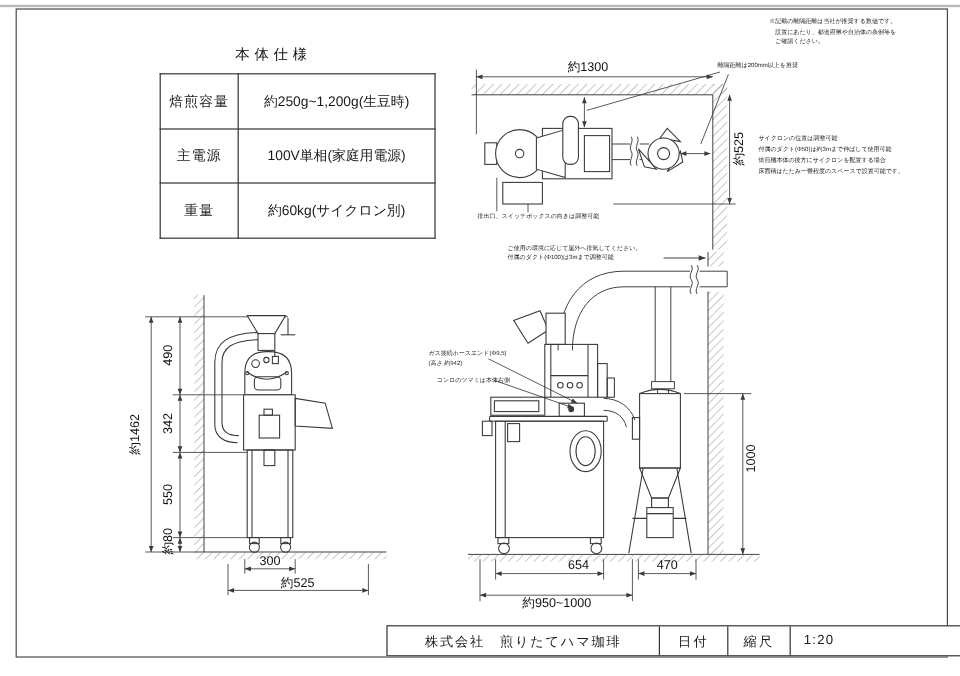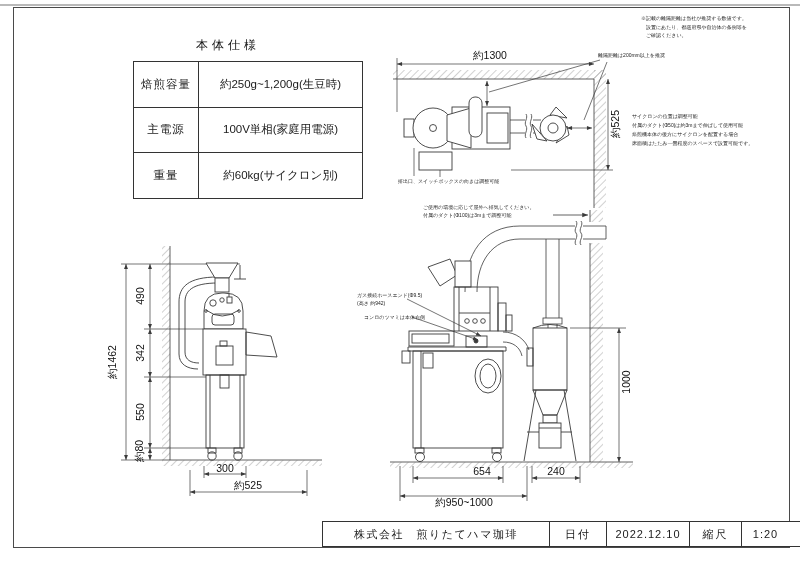--- a/index.html
+++ b/index.html
@@ -315,21 +315,20 @@
 <span class="dim-v" style="left:140px;top:296px;">490</span>
 <span class="dim-v" style="left:140px;top:353px;">342</span>
 <span class="dim-v" style="left:140px;top:412px;">550</span>
 <span class="dim-v" style="left:140px;top:451px;">約80</span>
 <span class="dim-h" style="left:225px;top:468px;">300</span>
 <span class="dim-h" style="left:248px;top:486px;">約525</span>
 
 <span class="dim-v" style="left:626px;top:382px;">1000</span>
 <span class="dim-h" style="left:458px;top:471px;margin-left:24px;">654</span>
 <span class="dim-h" style="left:464px;top:503px;">約950~1000</span>
-<span class="dim-h" style="left:556px;top:471px;">240</span>
+<span class="dim-h" style="left:556px;top:471px;">470</span>
 
 <div class="tblock">
   <div class="cell tb-company">株式会社　煎りたてハマ珈琲</div>
   <div class="cell tb-datelabel">日付</div>
-  <div class="cell tb-datevalue">2022.12.10</div>
   <div class="cell tb-scalelabel">縮尺</div>
   <div class="cell tb-scalevalue">1:20</div>
 </div>
 
 </body></html>

